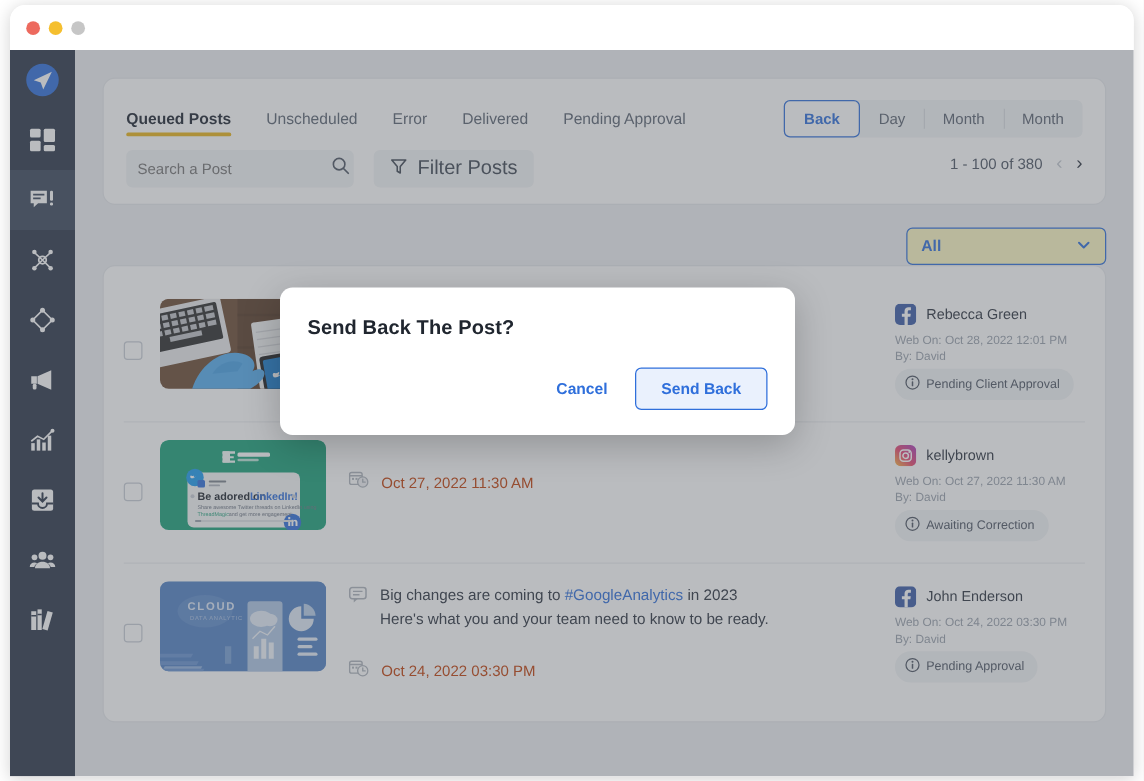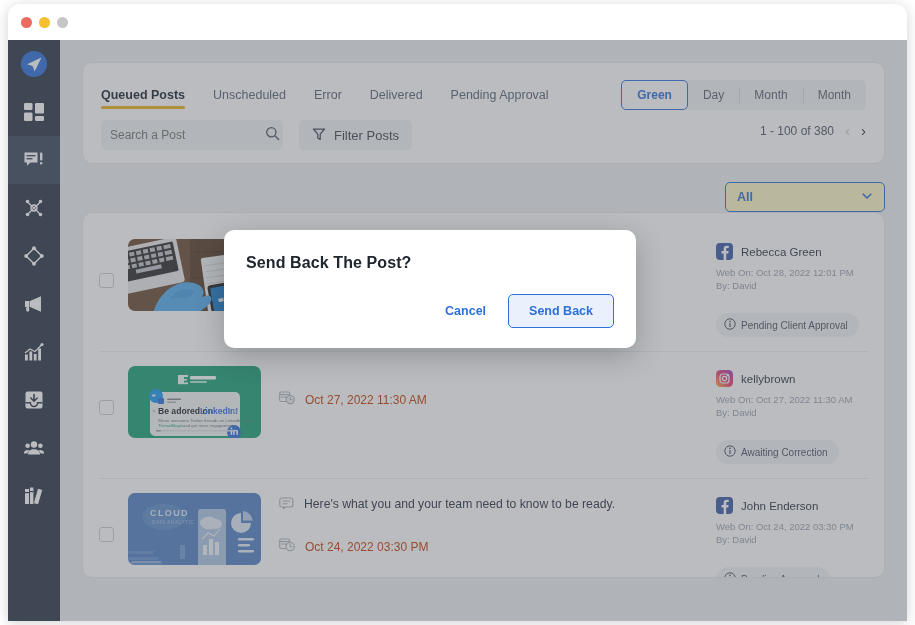--- a/index.html
+++ b/index.html
@@ -106,21 +106,21 @@
     flex: 1; border: none; outline: none;
     background: transparent;
     font-family: "Liberation Sans", sans-serif;
     font-size: 12px; color: #6d7683;
   }
   #filter-btn {
     height: 30px;
     background: #f2f4f6; border-radius: 5px;
     display: flex; align-items: center; gap: 8px;
     padding: 0 13px;
-    font-size: 13px; color: #3f4854;
+    font-size: 16px; color: #3f4854;
     cursor: pointer;
   }
 
   
   #view-switch {
     position: absolute; right: 18px; top: 17px;
     height: 30px;
     background: #f2f4f6; border-radius: 5px;
     display: flex; align-items: stretch;
   }
@@ -210,21 +210,21 @@
   .post-date { font-size: 12px; color: #c2410c; }
 
   .post-meta { width: 152px; flex: none; padding-top: 4px; }
   .meta-head { display: flex; align-items: center; gap: 8px; }
   .sm-icon { width: 17px; height: 17px; border-radius: 4px; flex: none; }
   .meta-name { font-size: 11.5px; color: #2d3440; }
   .meta-line { font-size: 9.5px; color: #9aa2ad; margin-top: 7px; }
   .meta-line2 { font-size: 9.5px; color: #9aa2ad; margin-top: 2px; }
   .status-pill {
     display: inline-flex; align-items: center; gap: 5px;
-    margin-top: 22px;
+    margin-top: 4px;
     background: #f2f4f6; border-radius: 13px;
     padding: 5px 11px 5px 8px;
     font-size: 10px; color: #4c5563;
   }
 
   
   #overlay {
     position: absolute; left: 0; top: 0;
     width: 899px; height: 581px;
     background: rgba(90,95,103,.42);
@@ -442,21 +442,21 @@
             <span>
               <svg width="14" height="14" viewBox="0 0 14 14">
                 <path d="M1.4 2 H12.6 L8.2 7.2 V12.4 L5.8 11 V7.2 Z" fill="none" stroke="#3f4854" stroke-width="1.25" stroke-linejoin="round"></path>
               </svg>
             </span>
             <span>Filter Posts</span>
           </div>
         </div>
 
         <div id="view-switch">
-          <div class="view-opt active">Green</div>
+          <div class="view-opt active">Back</div>
           <div class="view-opt">Day</div>
           <div class="view-opt">Month</div>
           <div class="view-opt">Month</div>
         </div>
 
         <div id="pager">
           <span>1 - 100 of 380</span>
           <span class="pager-arrow disabled">‹</span>
           <span class="pager-arrow enabled">›</span>
         </div>
@@ -699,20 +699,23 @@
               <div class="post-text-row">
                 <span style="margin-top:2px">
                   <svg width="15" height="14" viewBox="0 0 15 14">
                     <rect x="0.8" y="1" width="13" height="9" rx="2" fill="none" stroke="#aeb4bc" stroke-width="1.2"></rect>
                     <path d="M4 10 v3 l3.3-3z" fill="#aeb4bc"></path>
                     <line x1="3.4" y1="4.1" x2="11" y2="4.1" stroke="#aeb4bc" stroke-width="1.1"></line>
                     <line x1="3.4" y1="6.8" x2="8.6" y2="6.8" stroke="#aeb4bc" stroke-width="1.1"></line>
                   </svg>
                 </span>
                 <div>
+                  <div class="post-text">
+                    <span>Big changes are coming to </span><span class="hashtag">#GoogleAnalytics</span><span> in 2023</span>
+                  </div>
                   <div class="post-text">Here's what you and your team need to know to be ready.</div>
                 </div>
               </div>
               <div class="post-date-row">
                 <span>
                   <svg width="16" height="15" viewBox="0 0 16 15">
                     <rect x="0.7" y="2" width="10" height="9.5" rx="1.6" fill="none" stroke="#aeb4bc" stroke-width="1.1"></rect>
                     <line x1="0.7" y1="4.6" x2="10.7" y2="4.6" stroke="#aeb4bc" stroke-width="1.1"></line>
                     <rect x="2.6" y="6.3" width="1.6" height="1.6" fill="#aeb4bc"></rect>
                     <rect x="5.4" y="6.3" width="1.6" height="1.6" fill="#aeb4bc"></rect>

